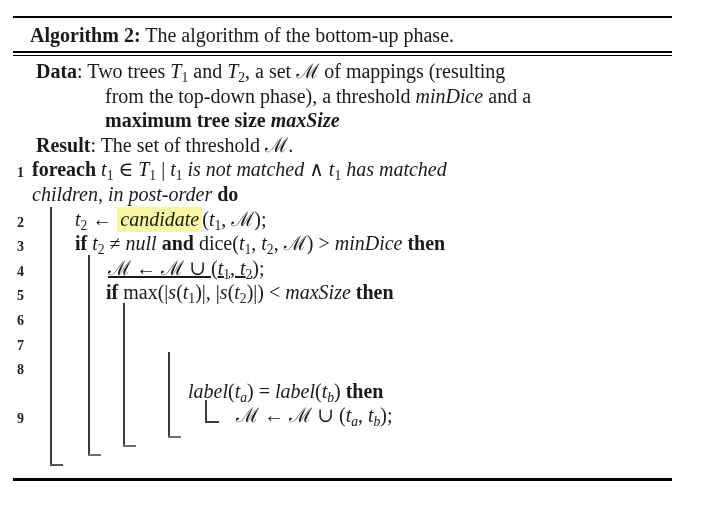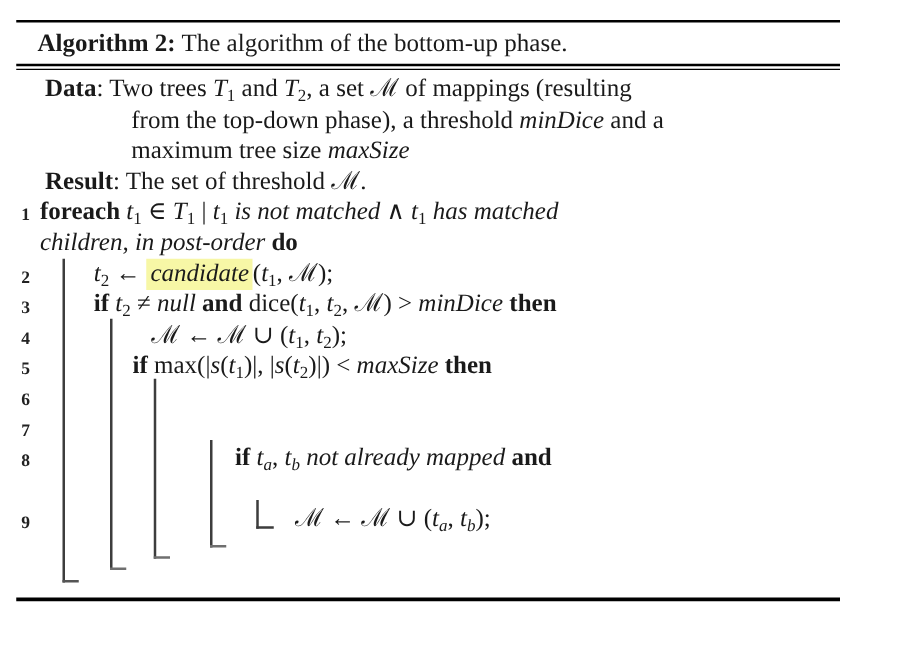--- a/index.html
+++ b/index.html
@@ -53,21 +53,21 @@
     <div class="guide-v" style="left: 168px; top: 352px; height: 86px; background: rgb(61, 61, 61);"></div>
     <div class="guide-f" style="left: 168px; top: 436.1px; width: 13px; background: rgb(111, 111, 111);"></div>
     <div class="guide-v" style="left: 205px; top: 400px; height: 23px; background: rgb(61, 61, 61);"></div>
     <div class="guide-f" style="left: 205px; top: 421.1px; width: 14px; background: rgb(61, 61, 61);"></div>
     <div class="row" style="top: 60px;">
       <span class="txt" style="left: 36px;"><span class="seg-b">Data</span><span class="seg-r">: Two trees </span><span class="seg-i">T</span><span class="seg-sub">1</span><span class="seg-r"> and </span><span class="seg-i">T</span><span class="seg-sub">2</span><span class="seg-r">, a set ℳ of mappings (resulting</span></span>
     </div>
     <div class="row" style="top: 84.6px;">
       <span class="txt" style="left: 105px;"><span class="seg-r">from the top-down phase), a threshold </span><span class="seg-i">minDice</span><span class="seg-r"> and a</span></span>
     </div>
-    <div class="row" style="top: 109.2px;">
+    <div class="row" style="top: 109.2px; font-weight: bold;">
       <span class="txt" style="left: 105px;"><span class="seg-r">maximum tree size </span><span class="seg-i">maxSize</span></span>
     </div>
     <div class="row" style="top: 133.8px;">
       <span class="txt" style="left: 36px;"><span class="seg-b">Result</span><span class="seg-r">: The set of threshold ℳ.</span></span>
     </div>
     <div class="row" style="top: 158.4px;">
       <span class="num">1</span>
       <span class="txt" style="left: 32px;"><span class="seg-b">foreach </span><span class="seg-i">t</span><span class="seg-sub">1</span><span class="seg-r"> ∈ </span><span class="seg-i">T</span><span class="seg-sub">1</span><span class="seg-r"> | </span><span class="seg-i">t</span><span class="seg-sub">1</span><span class="seg-i"> is not matched</span><span class="seg-r"> ∧ </span><span class="seg-i">t</span><span class="seg-sub">1</span><span class="seg-i"> has matched</span></span>
     </div>
     <div class="row" style="top: 183px; padding-left: 12px;">
@@ -76,33 +76,35 @@
     <div class="row" style="top: 207.6px;">
       <span class="num">2</span>
       <span class="txt" style="left: 75px;"><span class="seg-i">t</span><span class="seg-sub">2</span><span class="seg-r"> ← </span><span class="seg-hl">candidate</span><span class="seg-r">(</span><span class="seg-i">t</span><span class="seg-sub">1</span><span class="seg-r">, ℳ);</span></span>
     </div>
     <div class="row" style="top: 232.2px;">
       <span class="num">3</span>
       <span class="txt" style="left: 75px;"><span class="seg-b">if </span><span class="seg-i">t</span><span class="seg-sub">2</span><span class="seg-r"> ≠ </span><span class="seg-i">null</span><span class="seg-r"> </span><span class="seg-b">and</span><span class="seg-r"> dice(</span><span class="seg-i">t</span><span class="seg-sub">1</span><span class="seg-r">, </span><span class="seg-i">t</span><span class="seg-sub">2</span><span class="seg-r">, ℳ) &gt; </span><span class="seg-i">minDice</span><span class="seg-r"> </span><span class="seg-b">then</span></span>
     </div>
     <div class="row" style="top: 256.8px;">
       <span class="num">4</span>
-      <span class="txt" style="left: 121px;"><span class="seg-r">ℳ ← ℳ ∪ (</span><span class="seg-i">t</span><span class="seg-sub">1</span><span class="seg-r">, </span><span class="seg-i">t</span><span class="seg-sub">2</span><span class="seg-r">);</span></span>
+      <span class="txt" style="left: 108px; text-decoration: underline;"><span class="seg-r">ℳ ← ℳ ∪ (</span><span class="seg-i">t</span><span class="seg-sub">1</span><span class="seg-r">, </span><span class="seg-i">t</span><span class="seg-sub">2</span><span class="seg-r">);</span></span>
     </div>
     <div class="row" style="top: 281.4px;">
       <span class="num">5</span>
       <span class="txt" style="left: 106px;"><span class="seg-b">if </span><span class="seg-r">max(|</span><span class="seg-i">s</span><span class="seg-r">(</span><span class="seg-i">t</span><span class="seg-sub">1</span><span class="seg-r">)|, |</span><span class="seg-i">s</span><span class="seg-r">(</span><span class="seg-i">t</span><span class="seg-sub">2</span><span class="seg-r">)|) &lt; </span><span class="seg-i">maxSize</span><span class="seg-r"> </span><span class="seg-b">then</span></span>
     </div>
     <div class="row" style="top: 306px;">
       <span class="num">6</span>
     </div>
     <div class="row" style="top: 330.6px;">
       <span class="num">7</span>
     </div>
     <div class="row" style="top: 355.2px;">
       <span class="num">8</span>
-      <span class="txt" style="left: 188px;"><span class="seg-b">if </span><span class="seg-i">t</span><span class="seg-isub">a</span><span class="seg-r">, </span><span class="seg-i">t</span><span class="seg-isub">b</span><span class="seg-i"> not already mapped</span><span class="seg-r"> </span><span class="seg-b">and</span></span>
+    </div>
+    <div class="row" style="top: 379.8px;">
+      <span class="txt" style="left: 188px;"><span class="seg-i">label</span><span class="seg-r">(</span><span class="seg-i">t</span><span class="seg-isub">a</span><span class="seg-r">) = </span><span class="seg-i">label</span><span class="seg-r">(</span><span class="seg-i">t</span><span class="seg-isub">b</span><span class="seg-r">) </span><span class="seg-b">then</span></span>
     </div>
     <div class="row" style="top: 404.4px;">
       <span class="num">9</span>
       <span class="txt" style="left: 236px;"><span class="seg-r">ℳ ← ℳ ∪ (</span><span class="seg-i">t</span><span class="seg-isub">a</span><span class="seg-r">, </span><span class="seg-i">t</span><span class="seg-isub">b</span><span class="seg-r">);</span></span>
     </div>
   </div>
 
 </body></html>

